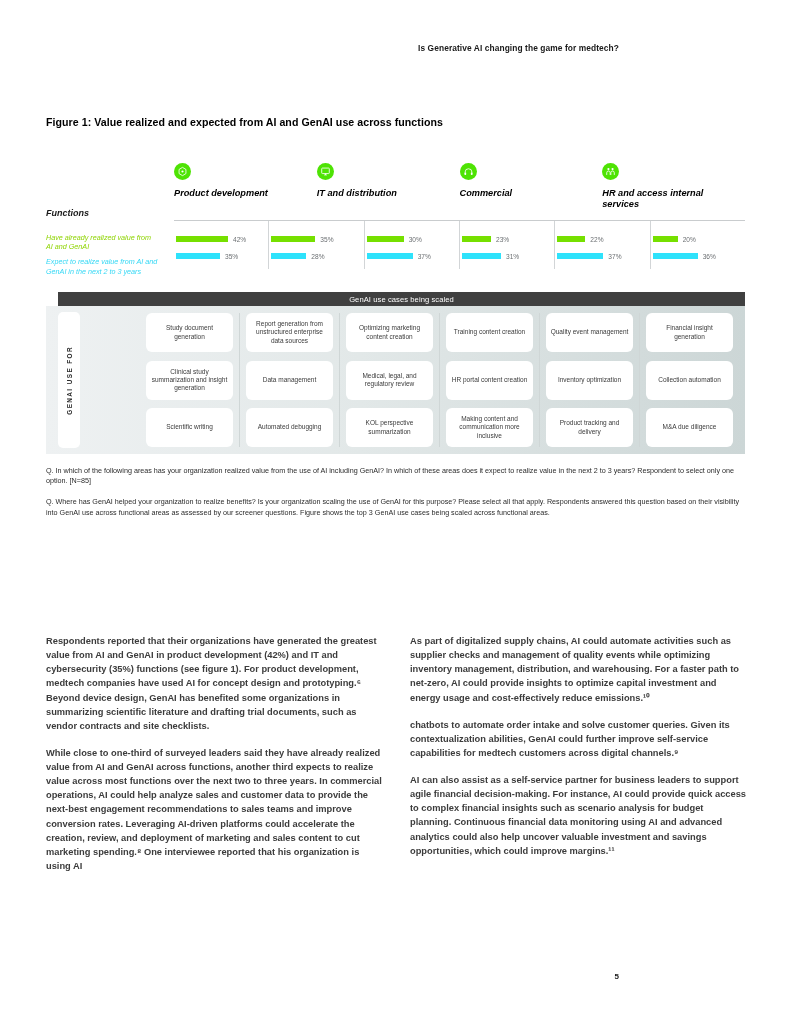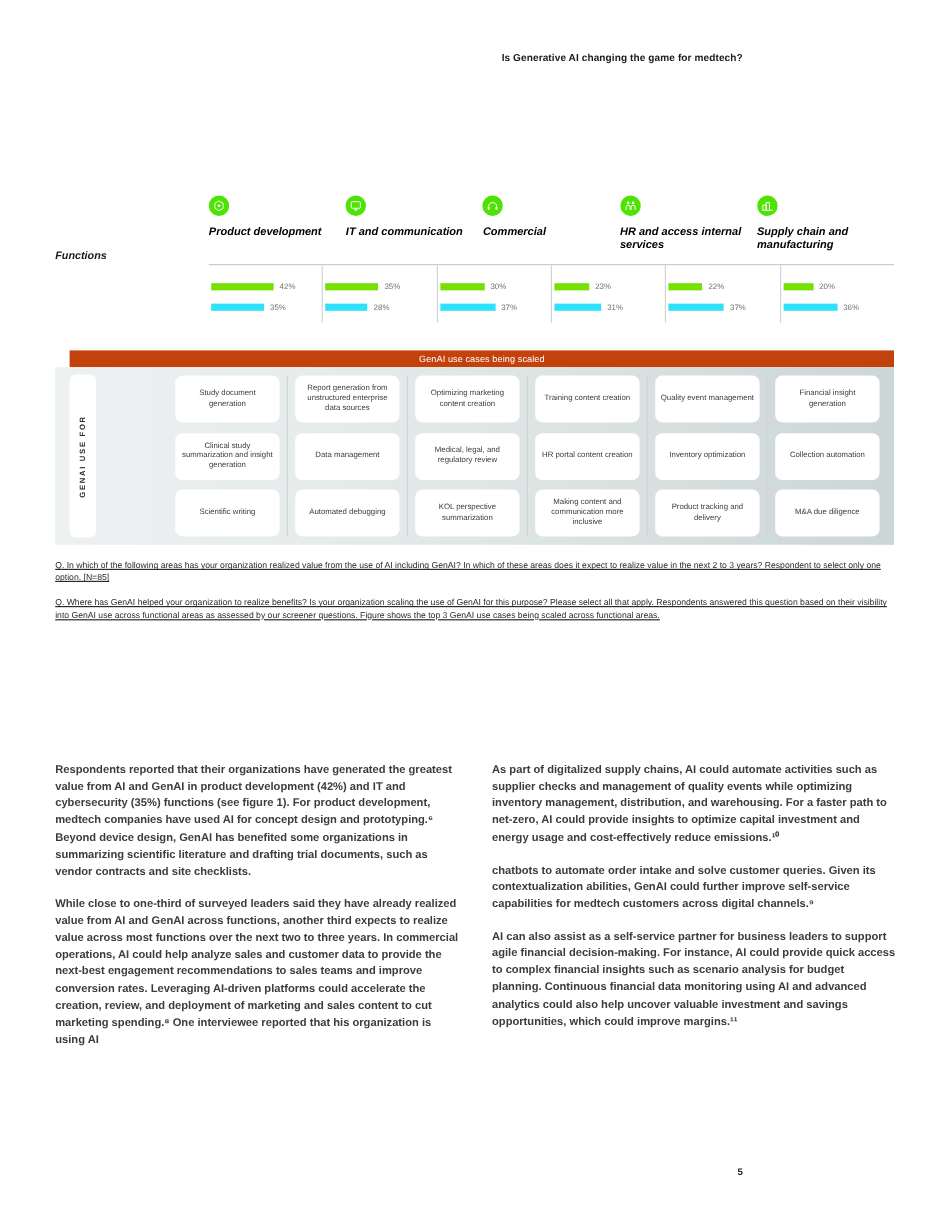--- a/index.html
+++ b/index.html
@@ -74,21 +74,21 @@
   .bargroup:last-child{border-right:none;}
   .bar-line{display:flex;align-items:center;height:12px;margin-bottom:5px;}
   .bar{height:6.5px;border-radius:0;}
   .bar.green{background:#76e000;}
   .bar.cyan{background:#2ee2fb;}
   .bar-val{font-size:6.6px;color:#6b6f72;margin-left:5px;white-space:nowrap;}
 
   
   .band{
     position:absolute;left:12px;top:129px;width:687px;height:14px;
-    background:#c2410c;color:#fff;font-size:7.6px;
+    background:#404040;color:#fff;font-size:7.6px;
     display:flex;align-items:center;justify-content:center;
     letter-spacing:.01em;
   }
 
   
   .panel{
     position:absolute;left:0;top:143px;width:699px;height:148px;
     background:linear-gradient(90deg,#eef1f2 0%, #e2e8e8 45%, #ccd6d6 100%);
     display:flex;
   }
@@ -110,21 +110,21 @@
   .uc{
     background:#fff;border-radius:6px;
     height:39px;display:flex;align-items:center;justify-content:center;
     text-align:center;font-size:6.5px;color:#3a3a3a;line-height:1.25;
     padding:2px 4px;box-sizing:border-box;
   }
 
   
   .notes{position:absolute;left:46px;top:466px;width:700px;}
   .note{
-    font-size:7.2px;line-height:1.42;color:#2b2b2b;margin-bottom:11px;text-decoration:underline;
+    font-size:7.2px;line-height:1.42;color:#2b2b2b;margin-bottom:11px;
   }
 
   
   .body-cols{
     position:absolute;left:46px;top:634px;width:700px;
     display:flex;gap:28px;
   }
   .bodycol{width:336px;font-weight:bold;}
   .bodycol p{
     margin:0 0 13px 0;font-size:9.3px;line-height:1.52;color:#3c3c3c;
@@ -135,27 +135,32 @@
     font-size:8px;font-weight:bold;color:#1a1a1a;
   }
 </style>
 </head>
 <body>
 
 <div class="page">
 
   <div class="running-head">Is Generative AI changing the game for medtech?</div>
 
+  <div class="figure-title">Figure 1: Value realized and expected from AI and GenAI use across functions</div>
 
   <div class="figure">
 
     <div class="fig-top">
 
       <div class="functions-label">Functions</div>
 
+      <div class="legend">
+        <div class="legend-1">Have already realized value from AI and GenAI</div>
+        <div class="legend-2">Expect to realize value from AI and GenAI in the next 2 to 3 years</div>
+      </div>
 
       <div class="cols">
 
         <div class="col">
           <div class="ico">
             <svg width="11" height="11" viewBox="0 0 16 16">
                 <path d="M8 2 L13 5 L13 11 L8 14 L3 11 L3 5 Z" fill="none" stroke="#fff" stroke-width="1.2"></path>
                 <circle cx="8" cy="8" r="1.6" fill="#fff"></circle>
               </svg>
           </div>
@@ -163,21 +168,21 @@
         </div>
 
         <div class="col">
           <div class="ico">
             <svg width="11" height="11" viewBox="0 0 16 16">
                 <rect x="2.5" y="3" width="11" height="8" rx="1" fill="none" stroke="#fff" stroke-width="1.2"></rect>
                 <path d="M6 13 h4" stroke="#fff" stroke-width="1.2"></path>
                 <path d="M8 11 v2" stroke="#fff" stroke-width="1.2"></path>
               </svg>
           </div>
-          <div class="col-title">IT and communication</div>
+          <div class="col-title">IT and distribution</div>
         </div>
 
         <div class="col">
           <div class="ico">
             <svg width="11" height="11" viewBox="0 0 16 16">
                 <path d="M3 9 a5 5 0 0 1 10 0" fill="none" stroke="#fff" stroke-width="1.2"></path>
                 <rect x="2" y="9" width="2.6" height="4" rx="1" fill="#fff"></rect>
                 <rect x="11.4" y="9" width="2.6" height="4" rx="1" fill="#fff"></rect>
               </svg>
           </div>
@@ -189,30 +194,20 @@
             <svg width="11" height="11" viewBox="0 0 16 16">
                 <circle cx="5" cy="4.5" r="1.6" fill="#fff"></circle>
                 <circle cx="11" cy="4.5" r="1.6" fill="#fff"></circle>
                 <path d="M2.5 13 v-3.2 a2.5 2.5 0 0 1 5 0 V13" fill="none" stroke="#fff" stroke-width="1.2"></path>
                 <path d="M8.5 13 v-3.2 a2.5 2.5 0 0 1 5 0 V13" fill="none" stroke="#fff" stroke-width="1.2"></path>
               </svg>
           </div>
           <div class="col-title">HR and access internal services</div>
         </div>
 
-        <div class="col">
-          <div class="ico">
-            <svg width="11" height="11" viewBox="0 0 16 16">
-                <path d="M2.5 13 V7 h4 V13" fill="none" stroke="#fff" stroke-width="1.2"></path>
-                <path d="M6.5 13 V4 h4 V13" fill="none" stroke="#fff" stroke-width="1.2"></path>
-                <path d="M1.5 13.5 h13" stroke="#fff" stroke-width="1.2"></path>
-              </svg>
-          </div>
-          <div class="col-title">Supply chain and manufacturing</div>
-        </div>
 
 
       </div>
 
       <div class="hr"></div>
 
       <div class="bars-row">
 
         <div class="bargroup">
           <div class="bar-line">

